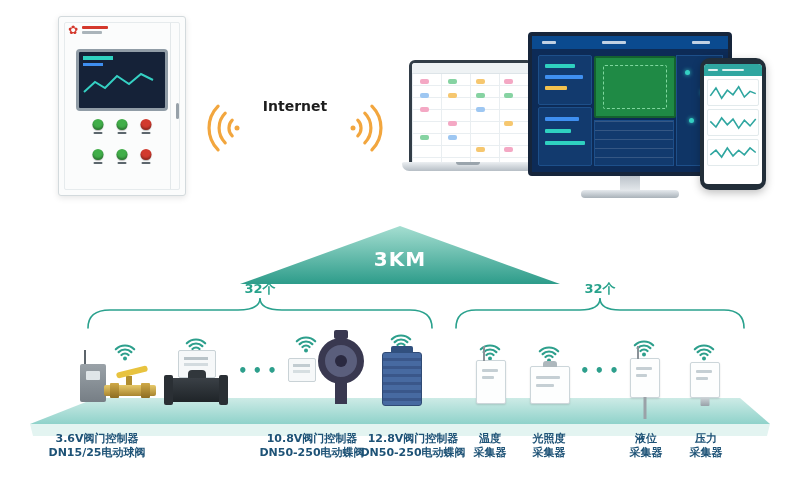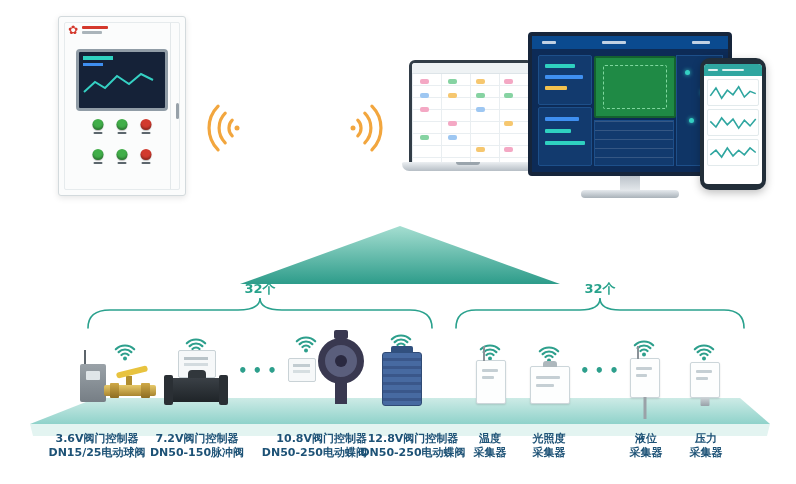--- a/index.html
+++ b/index.html
@@ -188,20 +188,21 @@
       <path d="M25.2,27.2 A21,21 0 0 0 25.2,56.8"></path>
       <path d="M18.1,20.1 A31,31 0 0 0 18.1,63.9"></path>
       <path d="M157.8,34.2 A11,11 0 0 1 157.8,49.8"></path>
       <path d="M164.8,27.2 A21,21 0 0 1 164.8,56.8"></path>
       <path d="M171.9,20.1 A31,31 0 0 1 171.9,63.9"></path>
     </g>
     <circle cx="37" cy="42" r="2.5" fill="#f2a63e"></circle>
     <circle cx="153" cy="42" r="2.5" fill="#f2a63e"></circle>
   </svg>
   <div class="abs net-text">
+    <div>Internet</div>
   </div>
 
   <div class="abs laptop">
     <div class="lap-screen">
       <div class="lap-head"></div>
       <span class="chip" style="left:8px;top:16px;background:#f4a8c4;"></span>
       <span class="chip" style="left:36px;top:16px;background:#86d3a2;"></span>
       <span class="chip" style="left:64px;top:16px;background:#f6c76f;"></span>
       <span class="chip" style="left:92px;top:16px;background:#f4a8c4;"></span>
       <span class="chip" style="left:8px;top:30px;background:#9ec7f2;"></span>
@@ -276,20 +277,21 @@
 
   <svg class="abs" style="left:238px;top:224px;" width="324" height="62" viewBox="0 0 324 62">
     <defs>
       <linearGradient id="tg" x1="0" y1="0" x2="0" y2="1">
         <stop offset="0" stop-color="#a5ded1"></stop>
         <stop offset="1" stop-color="#2d9c8a"></stop>
       </linearGradient>
     </defs>
     <polygon points="162,2 2,60 322,60" fill="url(#tg)"></polygon>
   </svg>
+  <div class="abs km-label">3KM</div>
 
   <div class="abs count" style="left:210px;top:280px;">32个</div>
   <div class="abs count" style="left:550px;top:280px;">32个</div>
   <svg class="abs" style="left:86px;top:296px;" width="348" height="36" viewBox="0 0 348 36">
     <path d="M2,32 Q2,14 24,14 L152,14 Q174,14 174,2 Q174,14 196,14 L324,14 Q346,14 346,32" fill="none" stroke="#2aa18d" stroke-width="1.6" stroke-linecap="round"></path>
   </svg>
   <svg class="abs" style="left:454px;top:296px;" width="292" height="36" viewBox="0 0 292 36">
     <path d="M2,32 Q2,14 22,14 L126,14 Q146,14 146,2 Q146,14 166,14 L270,14 Q290,14 290,32" fill="none" stroke="#2aa18d" stroke-width="1.6" stroke-linecap="round"></path>
   </svg>
 
@@ -405,25 +407,21 @@
   </div>
   <div class="abs sensor s8">
     <i style="top:7px;width:16px;"></i>
       <i style="top:14px;width:12px;"></i>
   </div>
 
   <div class="dev-label" style="left:42px;top:432px;width:110px;">
     <div>3.6V阀门控制器</div>
     <div>DN15/25电动球阀</div>
   </div>
-  <div class="dev-label" style="left:142px;top:432px;width:110px;">
-    <div>7.2V阀门控制器</div>
-    <div>DN50-150脉冲阀</div>
-  </div>
-  <div class="dev-label" style="left:257px;top:432px;width:110px;text-align:right;">
+  <div class="dev-label" style="left:257px;top:432px;width:110px;">
     <div>10.8V阀门控制器</div>
     <div>DN50-250电动蝶阀</div>
   </div>
   <div class="dev-label" style="left:358px;top:432px;width:110px;">
     <div>12.8V阀门控制器</div>
     <div>DN50-250电动蝶阀</div>
   </div>
   <div class="dev-label" style="left:450px;top:432px;width:80px;">
     <div>温度</div>
     <div>采集器</div>

